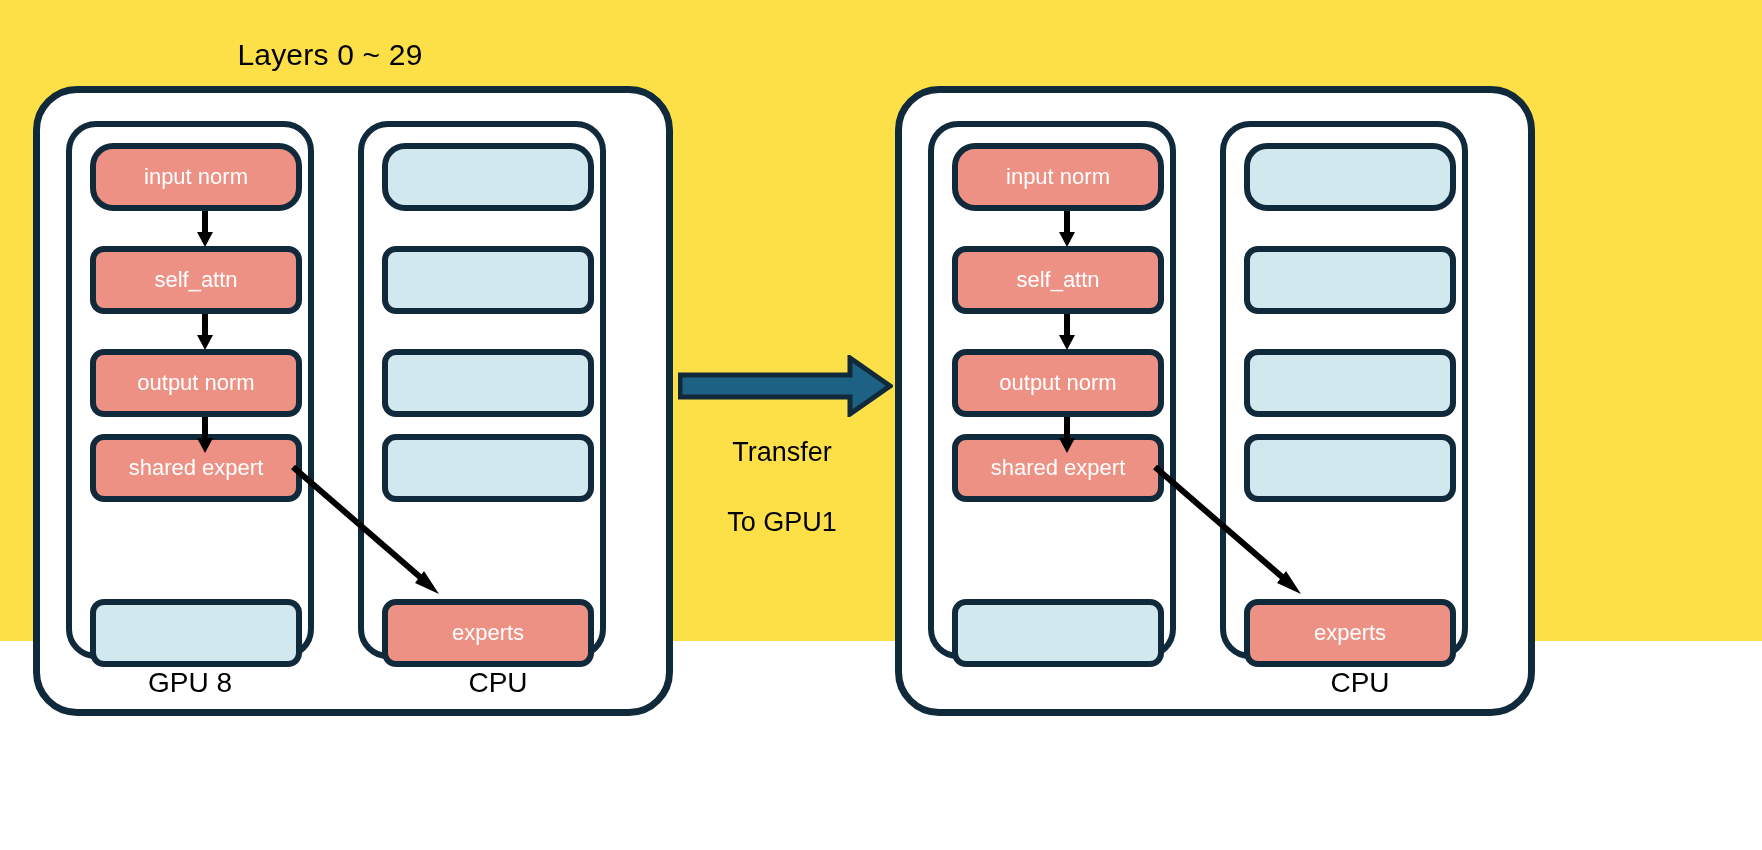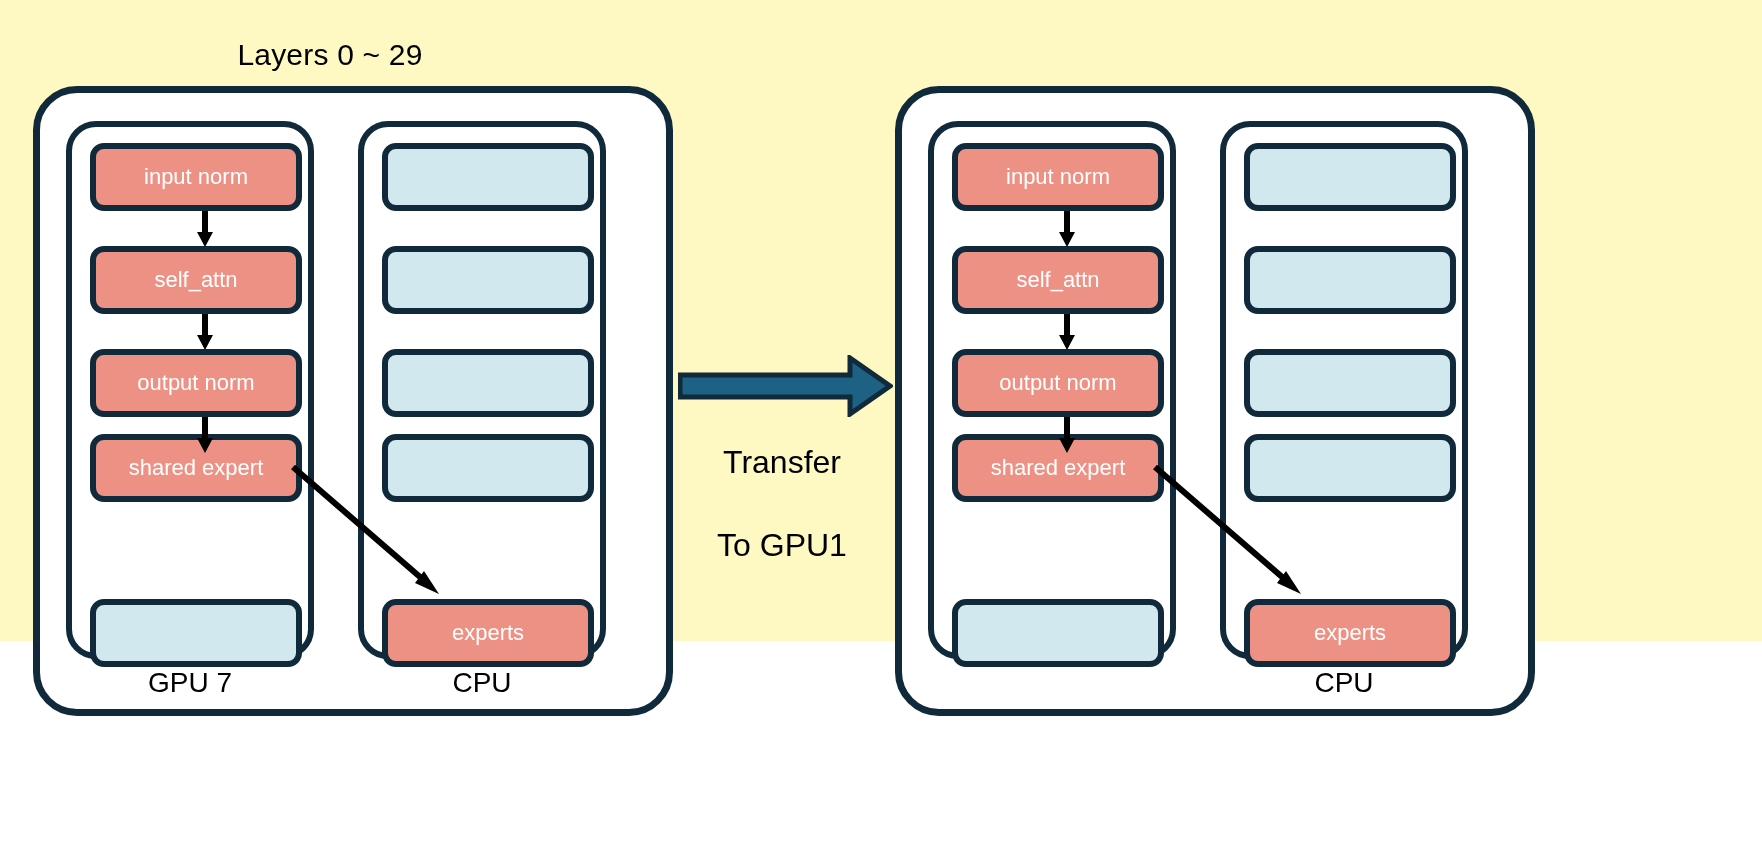--- a/index.html
+++ b/index.html
@@ -12,21 +12,21 @@
     height: 850px;
     font-family: "Liberation Sans", sans-serif;
     overflow: hidden;
     position: relative;
   }
 
   #stage {
     position: relative;
     width: 1762px;
     height: 641px;
-    background: #fef9c3;
+    background: #fde047;
   }
 
   
   .panel-title {
     position: absolute;
     font-size: 30px;
     color: #000000;
     white-space: nowrap;
     text-align: center;
     font-weight: 400;
@@ -72,21 +72,21 @@
     display: flex;
     align-items: center;
     justify-content: center;
     font-size: 22px;
     color: #ffffff;
     white-space: nowrap;
   }
   .block.red  { background: #EE9185; }
   .block.blue { background: #D2E8EF; }
 
-  .slot0 { top: 16px; }
+  .slot0 { top: 16px; border-radius: 23px; }
   .slot1 { top: 119px; }
   .slot2 { top: 222px; text-align: center; }
   .slot3 { top: 307px; }
   .slot4 { top: 428px; margin-top: 44px; }
 
   
   .varrow {
     position: absolute;
     left: 122px;
     width: 22px;
@@ -99,21 +99,21 @@
   
   .device-label {
     position: absolute;
     bottom: 10px;
     font-size: 28px;
     color: #000000;
     text-align: center;
     white-space: nowrap;
   }
   .lbl-gpu { left: 26px;  width: 248px; }
-  .lbl-cpu { left: 318px; width: 248px; }
+  .lbl-cpu { left: 334px; width: 248px; }
 
   
   .diag-arrow {
     position: absolute;
     pointer-events: none;
   }
   #diag-left  { left: 291px;  top: 465px; width: 160px; height: 135px; }
   #diag-right { left: 1153px; top: 465px; width: 160px; height: 135px; }
 
   
@@ -122,21 +122,21 @@
     left: 678px;
     top: 355px;
     width: 215px;
     height: 62px;
   }
   #transfer-label {
     position: absolute;
     left: 672px;
     top: 400px;
     width: 220px;
-    font-size: 32px;
+    font-size: 27px;
     color: #000000;
     text-align: center;
     line-height: 1.30;
     white-space: pre-line;
   }
 </style>
 </head>
 <body>
 
 <div id="stage">
@@ -167,21 +167,21 @@
     </div>
 
     <div class="column col-cpu">
       <div class="block blue slot0"></div>
       <div class="block blue slot1"></div>
       <div class="block blue slot2"></div>
       <div class="block blue slot3"></div>
       <div class="block red  slot4">experts</div>
     </div>
 
-    <div class="device-label lbl-gpu">GPU 7</div>
+    <div class="device-label lbl-gpu">GPU 8</div>
     <div class="device-label lbl-cpu">CPU</div>
   </div>
 
   <svg class="diag-arrow" id="diag-left" viewBox="0 0 160 135">
     <path d="M2 2 L136 118" stroke="#000" stroke-width="6" fill="none"></path>
     <path d="M148 129 L124 118 L133 106 Z" fill="#000"></path>
   </svg>
 
   <svg id="transfer-arrow" viewBox="0 0 215 62">
     <path d="M2 20 L172 20 L172 3 L212 31 L172 59 L172 42 L2 42 Z" fill="#1D6184" stroke="#10293B" stroke-width="5" stroke-linejoin="miter"></path>

